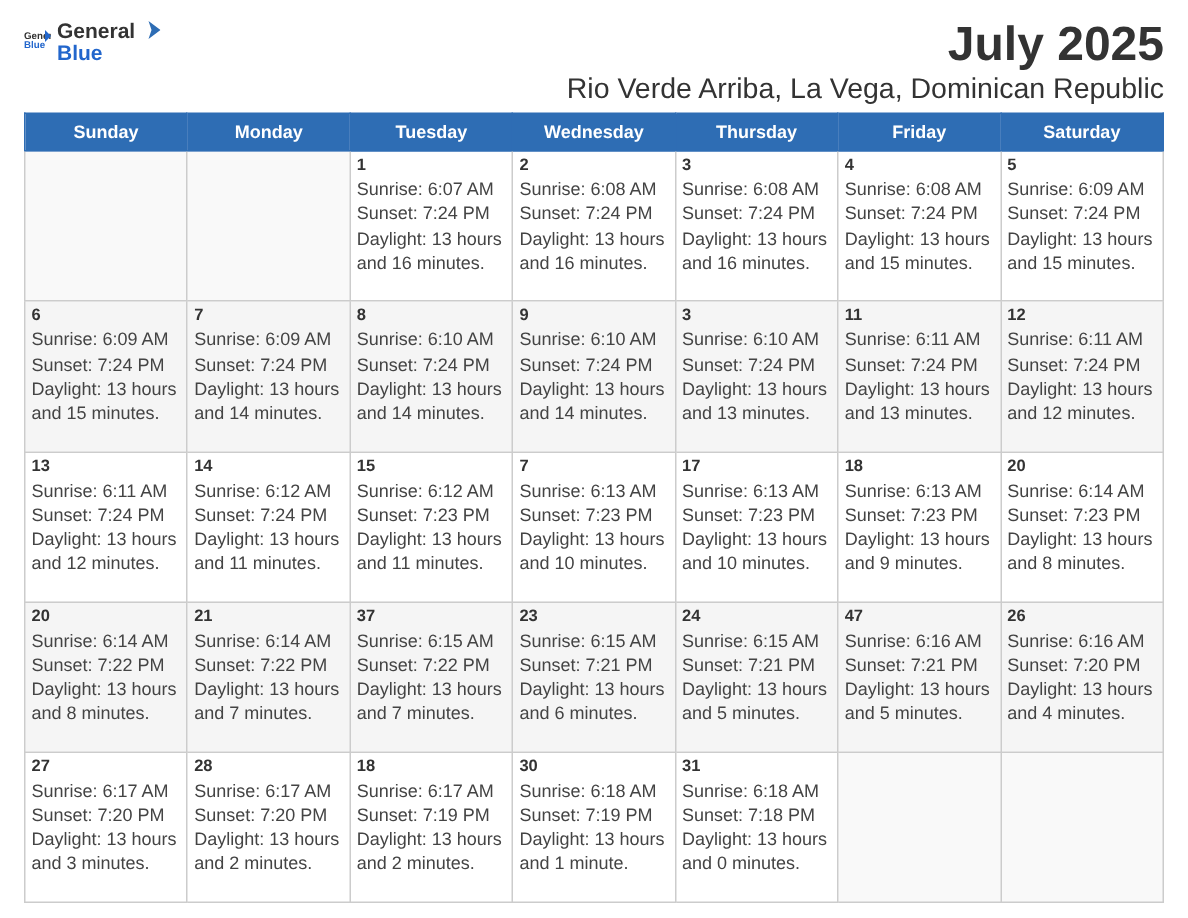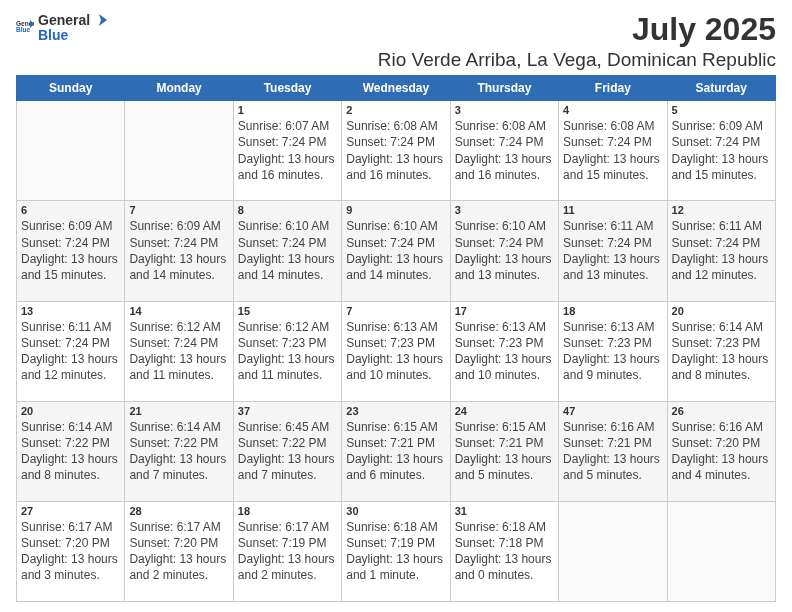--- a/index.html
+++ b/index.html
@@ -280,21 +280,21 @@
           </td>
           <td>
             <span class="day-num">21</span>
             <div class="day-info">Sunrise: 6:14 AM
 Sunset: 7:22 PM
 Daylight: 13 hours
 and 7 minutes.</div>
           </td>
           <td>
             <span class="day-num">37</span>
-            <div class="day-info">Sunrise: 6:45 AM
+            <div class="day-info">Sunrise: 6:15 AM
 Sunset: 7:22 PM
 Daylight: 13 hours
 and 7 minutes.</div>
           </td>
           <td>
             <span class="day-num">23</span>
             <div class="day-info">Sunrise: 6:15 AM
 Sunset: 7:21 PM
 Daylight: 13 hours
 and 6 minutes.</div>

